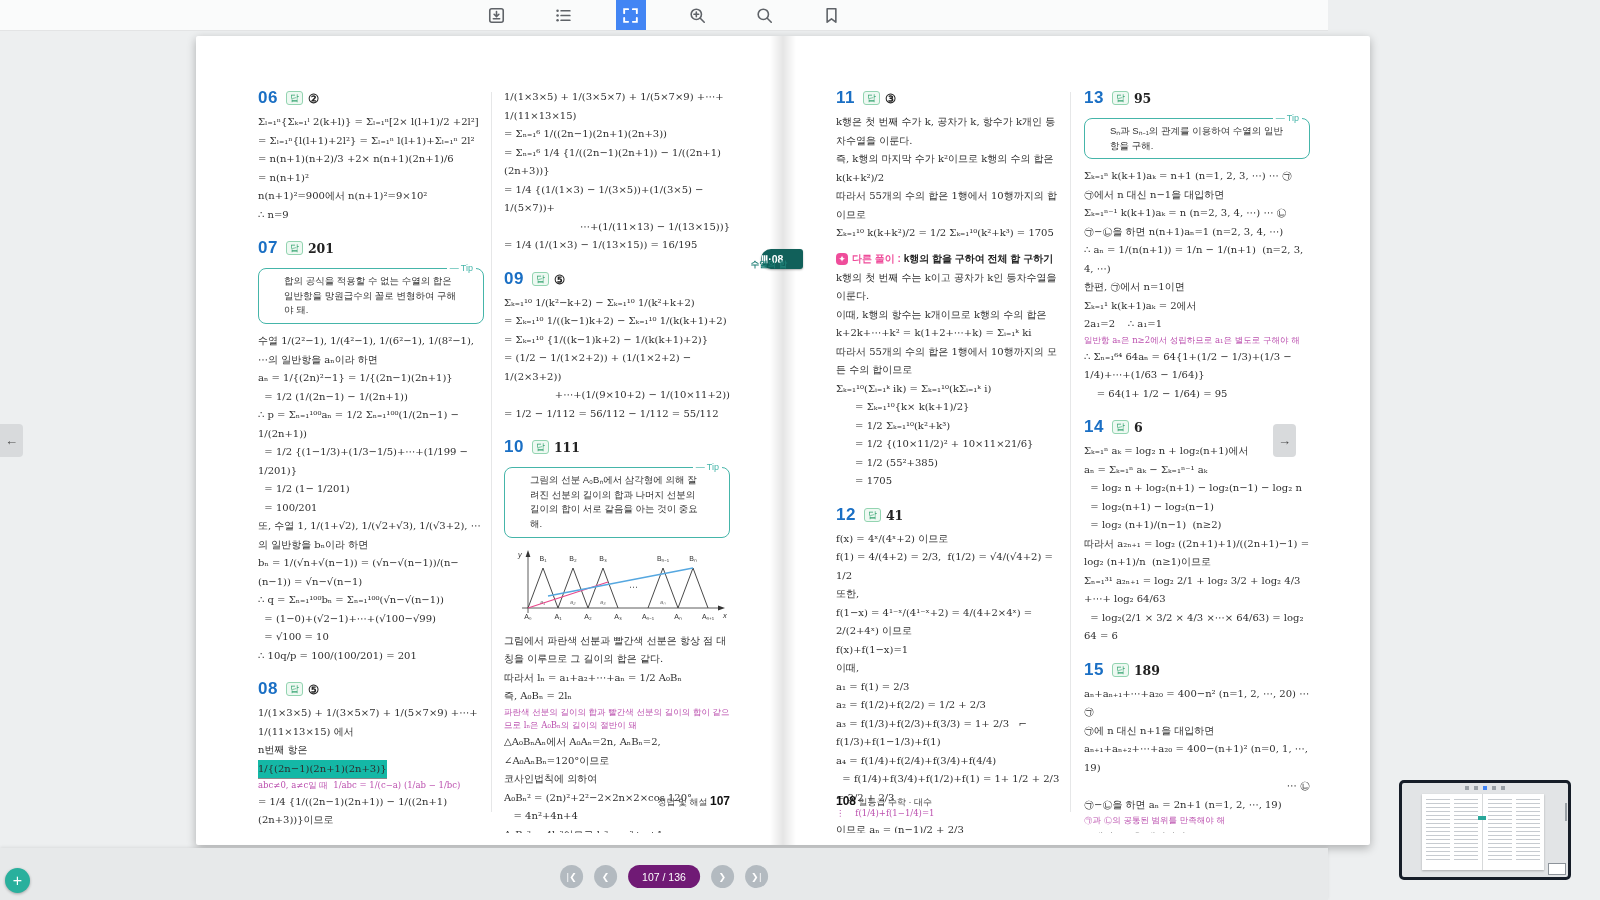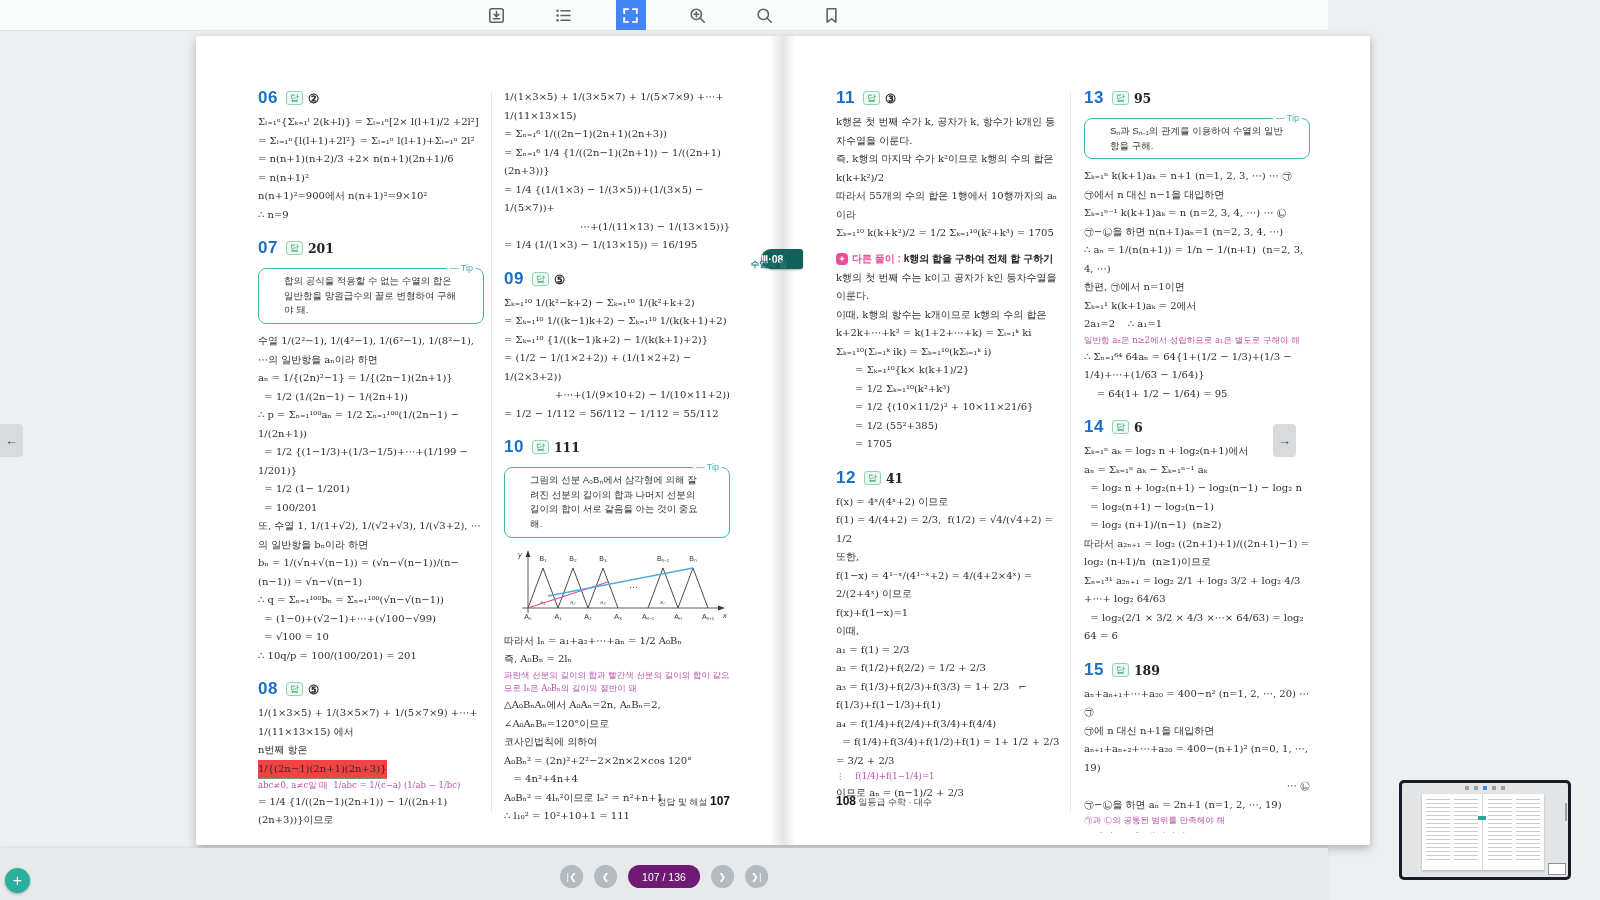--- a/index.html
+++ b/index.html
@@ -22,21 +22,21 @@
 
   
   .prob-head{margin:14px 0 5px;}
   .prob-head:first-child{margin-top:0;}
   .num{color:var(--numblue);font-weight:bold;font-size:17px;letter-spacing:.5px;}
   .badge{display:inline-block;border:1px solid #93d4b1;background:#eef9f2;color:var(--badgegreen);font-size:9px;padding:0 3px;border-radius:3px;margin:0 5px 0 8px;vertical-align:2px;line-height:12px;}
   .ans{font-weight:bold;font-size:12.5px;color:#222;font-family:"DejaVu Serif","Liberation Serif",serif;}
   .ln{font-size:10px;line-height:1.85;color:#2d2d2d;white-space:pre-wrap;font-family:"DejaVu Serif","Liberation Serif",serif;}
   .ln.pink{color:var(--pink);font-size:8.5px;line-height:1.6;}
   .ln.right{text-align:right;}
-  .ln.hl{background:#ef4444;display:table;border-bottom:1px solid #8a8a8a;}
+  .ln.hl{background:#14b8a6;display:table;border-bottom:1px solid #8a8a8a;}
   .tip{border:1.5px solid var(--tipteal);border-radius:8px;padding:5px 25px;margin:10px 0 8px;position:relative;font-size:9.5px;line-height:1.55;color:#333;}
   .tip-tag{position:absolute;top:-7px;right:7px;background:#fff;color:var(--tipteal);font-size:9px;padding:0 3px;}
   .tip-tag::before{content:"—";margin-right:2px;color:var(--tipteal);}
   .alt{margin:9px 0 3px;font-size:10px;font-weight:bold;}
   .alt .alt-ic{display:inline-block;width:12px;height:12px;border-radius:4px;background:#ef4d9b;color:#fff;font-size:9px;line-height:12px;text-align:center;margin-right:4px;font-weight:normal;}
   .alt .alt-label{color:#ef4d9b;}
   .alt .alt-title{color:#222;}
   .fig{margin:4px 0 2px;}
 
   
@@ -204,41 +204,43 @@
             <text x="144" y="73" font-size="7" text-anchor="middle" fill="#333">Aₙ₋₁</text>
             <text x="174" y="73" font-size="7" text-anchor="middle" fill="#333">Aₙ</text>
             <text x="204" y="73" font-size="7" text-anchor="middle" fill="#333">Aₙ₊₁</text>
             <text x="36" y="58" font-size="6" font-style="italic" fill="#777">a₁</text>
             <text x="66" y="58" font-size="6" font-style="italic" fill="#777">a₂</text>
             <text x="96" y="58" font-size="6" font-style="italic" fill="#777">a₃</text>
             <text x="156" y="58" font-size="6" font-style="italic" fill="#777">aₙ</text>
             <line x1="24" y1="62" x2="104" y2="36" stroke="#e8488b" stroke-width="1.3"></line>
             <line x1="44" y1="50" x2="189" y2="22" stroke="#55a7e0" stroke-width="1.3"></line>
           </svg></div>
+        <div class="ln">그림에서 파란색 선분과 빨간색 선분은 항상 점 대칭을 이루므로 그 길이의 합은 같다.</div>
         <div class="ln">따라서 lₙ = a₁+a₂+⋯+aₙ = 1/2 A₀Bₙ</div>
         <div class="ln">즉, A₀Bₙ = 2lₙ</div>
         <div class="ln pink">파란색 선분의 길이의 합과 빨간색 선분의 길이의 합이 같으므로 lₙ은 A₀Bₙ의 길이의 절반이 돼</div>
         <div class="ln">△A₀BₙAₙ에서 A₀Aₙ=2n, AₙBₙ=2, ∠A₀AₙBₙ=120°이므로</div>
         <div class="ln">코사인법칙에 의하여</div>
         <div class="ln">A₀Bₙ² = (2n)²+2²−2×2n×2×cos 120°</div>
         <div class="ln">   = 4n²+4n+4</div>
         <div class="ln">A₀Bₙ² = 4lₙ²이므로 lₙ² = n²+n+1</div>
         <div class="ln">∴ l₁₀² = 10²+10+1 = 111</div>
       </div>
     <div class="spine"></div>
     <div class="col" id="col2">
         <div class="prob-head"><span class="num">11</span><span class="badge">답</span><span class="ans">③</span></div>
         <div class="ln">k행은 첫 번째 수가 k, 공차가 k, 항수가 k개인 등차수열을 이룬다.</div>
         <div class="ln">즉, k행의 마지막 수가 k²이므로 k행의 수의 합은 k(k+k²)/2</div>
-        <div class="ln">따라서 55개의 수의 합은 1행에서 10행까지의 aₙ이라</div>
+        <div class="ln">따라서 55개의 수의 합은 1행에서 10행까지의 합이므로</div>
         <div class="ln">Σₖ₌₁¹⁰ k(k+k²)/2 = 1/2 Σₖ₌₁¹⁰(k²+k³) = 1705</div>
         <div class="alt"><span class="alt-ic">✦</span><span class="alt-label">다른 풀이 : </span><span class="alt-title">k행의 합을 구하여 전체 합 구하기</span></div>
         <div class="ln">k행의 첫 번째 수는 k이고 공차가 k인 등차수열을 이룬다.</div>
         <div class="ln">이때, k행의 항수는 k개이므로 k행의 수의 합은</div>
         <div class="ln">k+2k+⋯+k² = k(1+2+⋯+k) = Σᵢ₌₁ᵏ ki</div>
+        <div class="ln">따라서 55개의 수의 합은 1행에서 10행까지의 모든 수의 합이므로</div>
         <div class="ln">Σₖ₌₁¹⁰(Σᵢ₌₁ᵏ ik) = Σₖ₌₁¹⁰(kΣᵢ₌₁ᵏ i)</div>
         <div class="ln">      = Σₖ₌₁¹⁰{k× k(k+1)/2}</div>
         <div class="ln">      = 1/2 Σₖ₌₁¹⁰(k²+k³)</div>
         <div class="ln">      = 1/2 {(10×11/2)² + 10×11×21/6}</div>
         <div class="ln">      = 1/2 (55²+385)</div>
         <div class="ln">      = 1705</div>
         <div class="prob-head"><span class="num">12</span><span class="badge">답</span><span class="ans">41</span></div>
         <div class="ln">f(x) = 4ˣ/(4ˣ+2) 이므로</div>
         <div class="ln">f(1) = 4/(4+2) = 2/3,  f(1/2) = √4/(√4+2) = 1/2</div>
         <div class="ln">또한,</div>

